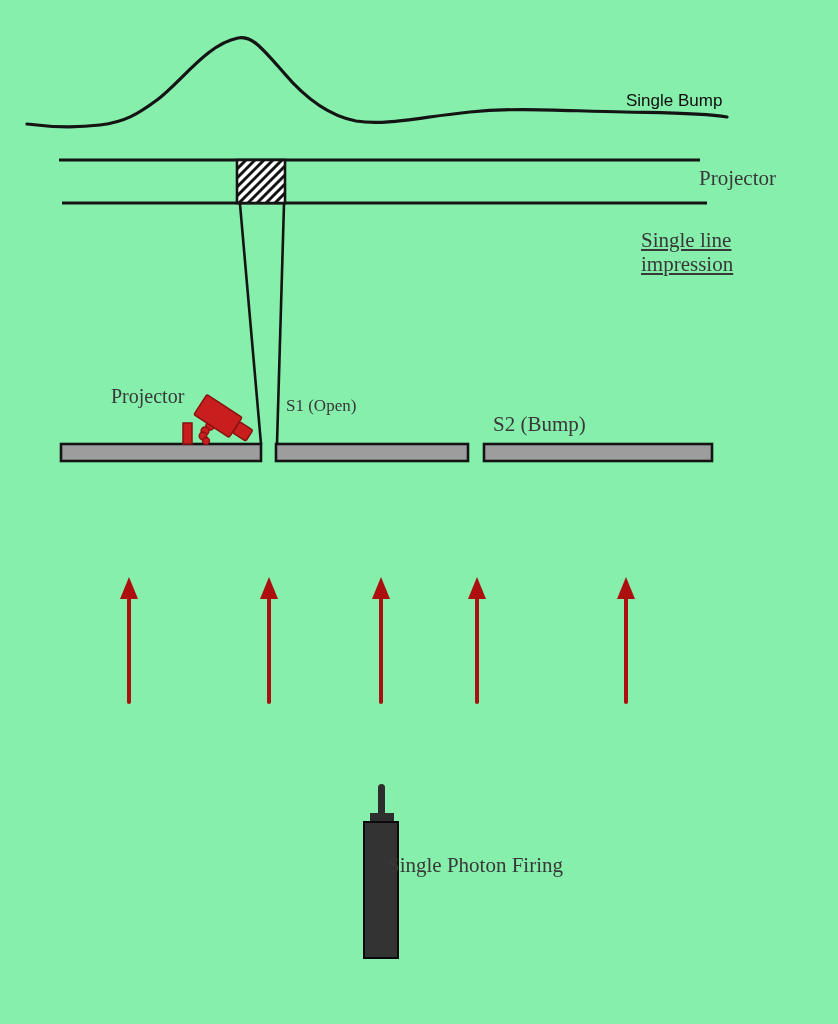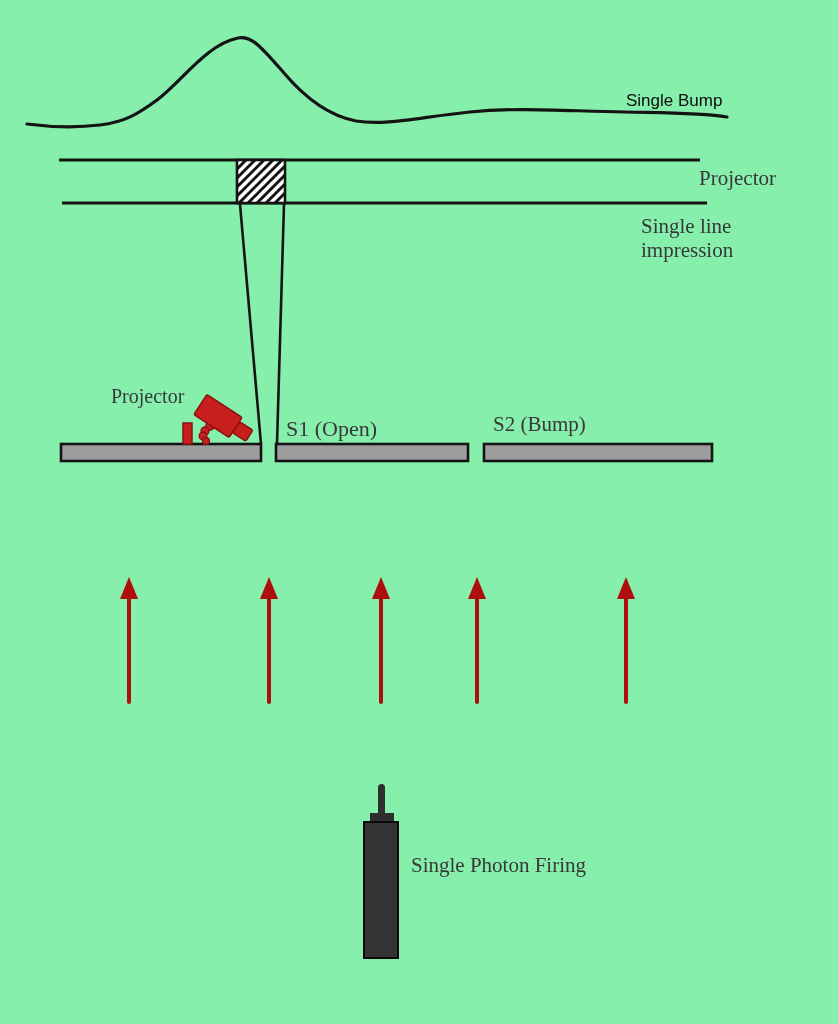--- a/index.html
+++ b/index.html
@@ -27,26 +27,26 @@
     white-space: nowrap;
   }
   .lbl-sans {
     position: absolute;
     color: #0d0d0d;
     font-family: "Liberation Sans", sans-serif;
     white-space: nowrap;
   }
   #single-bump-label   { left: 626px; top: 91px;  font-size: 17px; }
   #projector-label     { left: 699px; top: 166px; font-size: 21px; text-align: center; }
-  #impression-label    { left: 641px; top: 214px; font-size: 21px;
-                         width: 118px; line-height: 24px; white-space: normal; }
+  #impression-label    { left: 641px; top: 228px; font-size: 21px;
+                         width: 118px; line-height: 24px; white-space: normal; text-decoration: underline; }
   #detector-label      { left: 111px; top: 385px; font-size: 20px; }
-  #s1-label            { left: 286px; top: 416px; font-size: 22px; }
+  #s1-label            { left: 286px; top: 396px; font-size: 17px; }
   #s2-label            { left: 493px; top: 412px; font-size: 21px; }
-  #firing-label        { left: 411px; top: 853px; font-size: 21px; }
+  #firing-label        { left: 388px; top: 853px; font-size: 21px; }
 </style>
 </head>
 <body>
 
 <div id="stage">
 
   <svg id="diagram-svg" width="838" height="1024" viewBox="0 0 838 1024">
 
     <path d="M 27 124
              C 50 127, 75 128, 100 125

